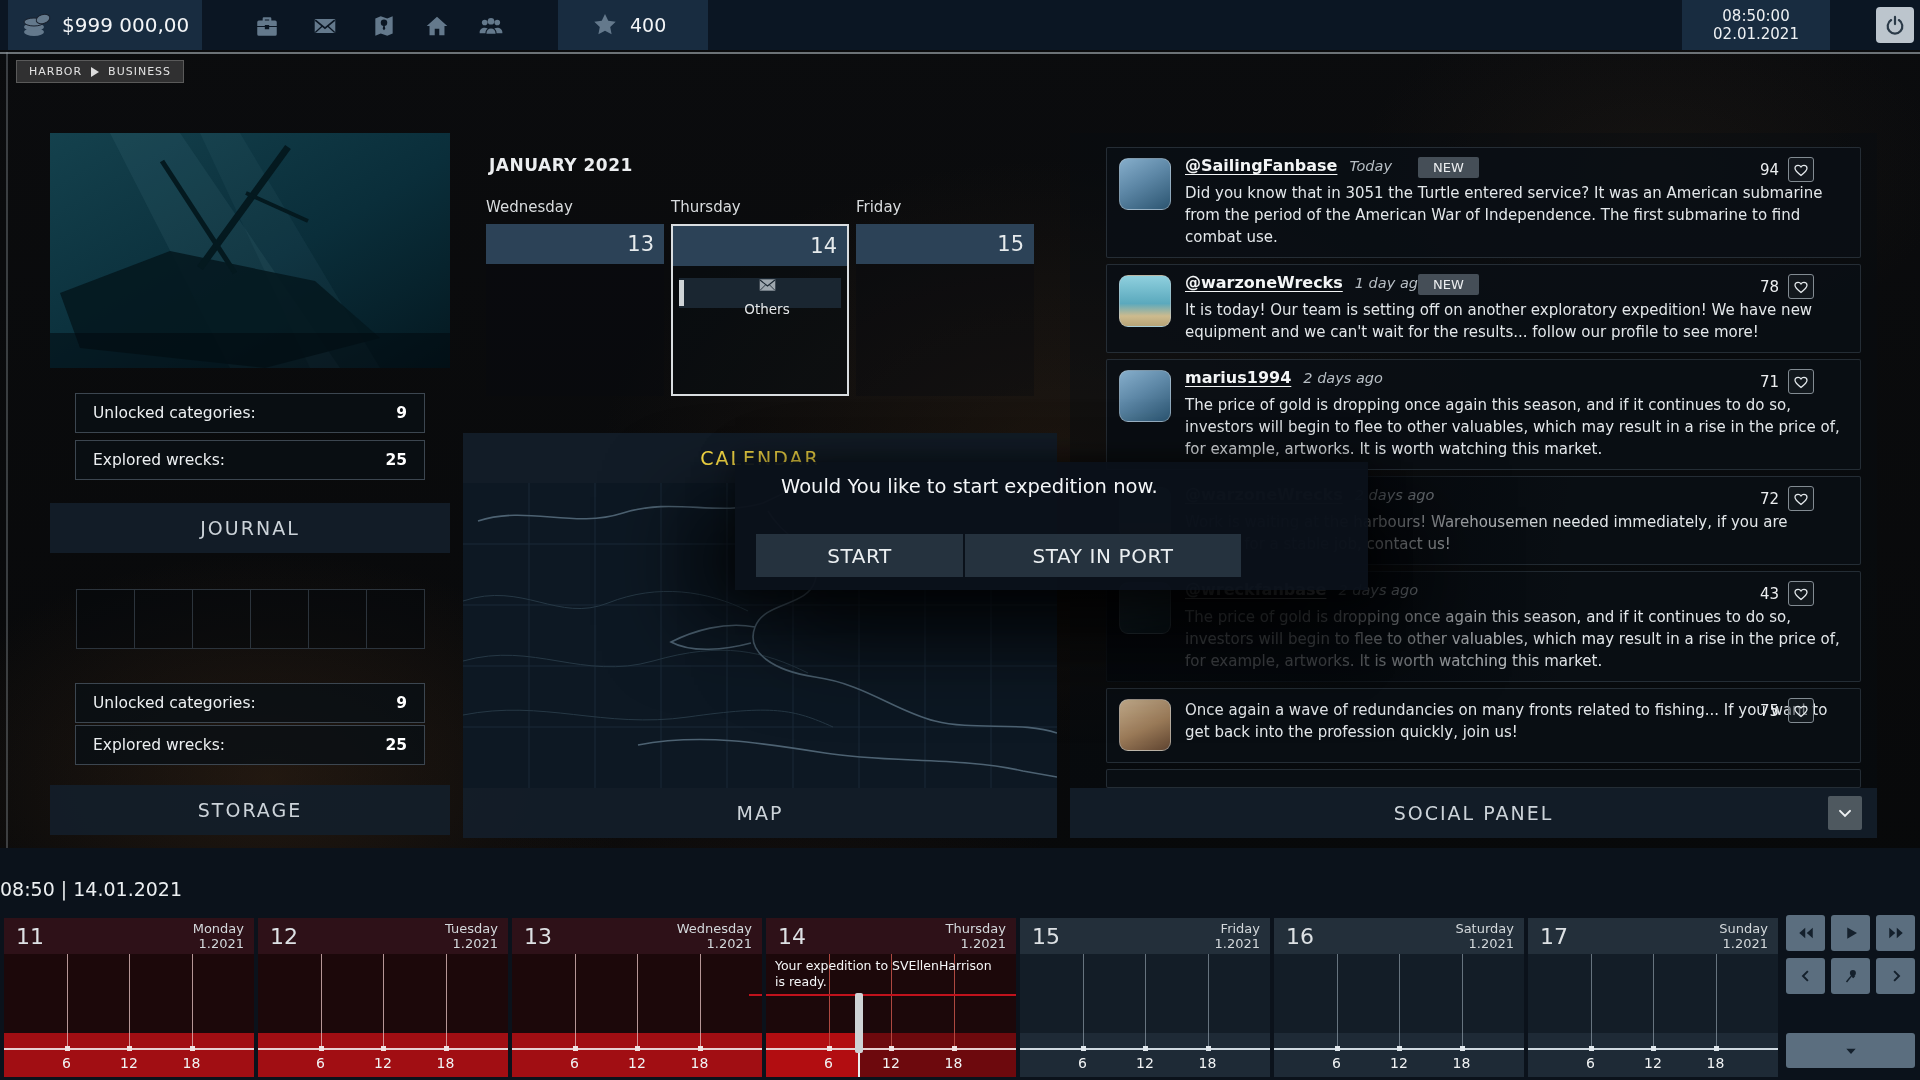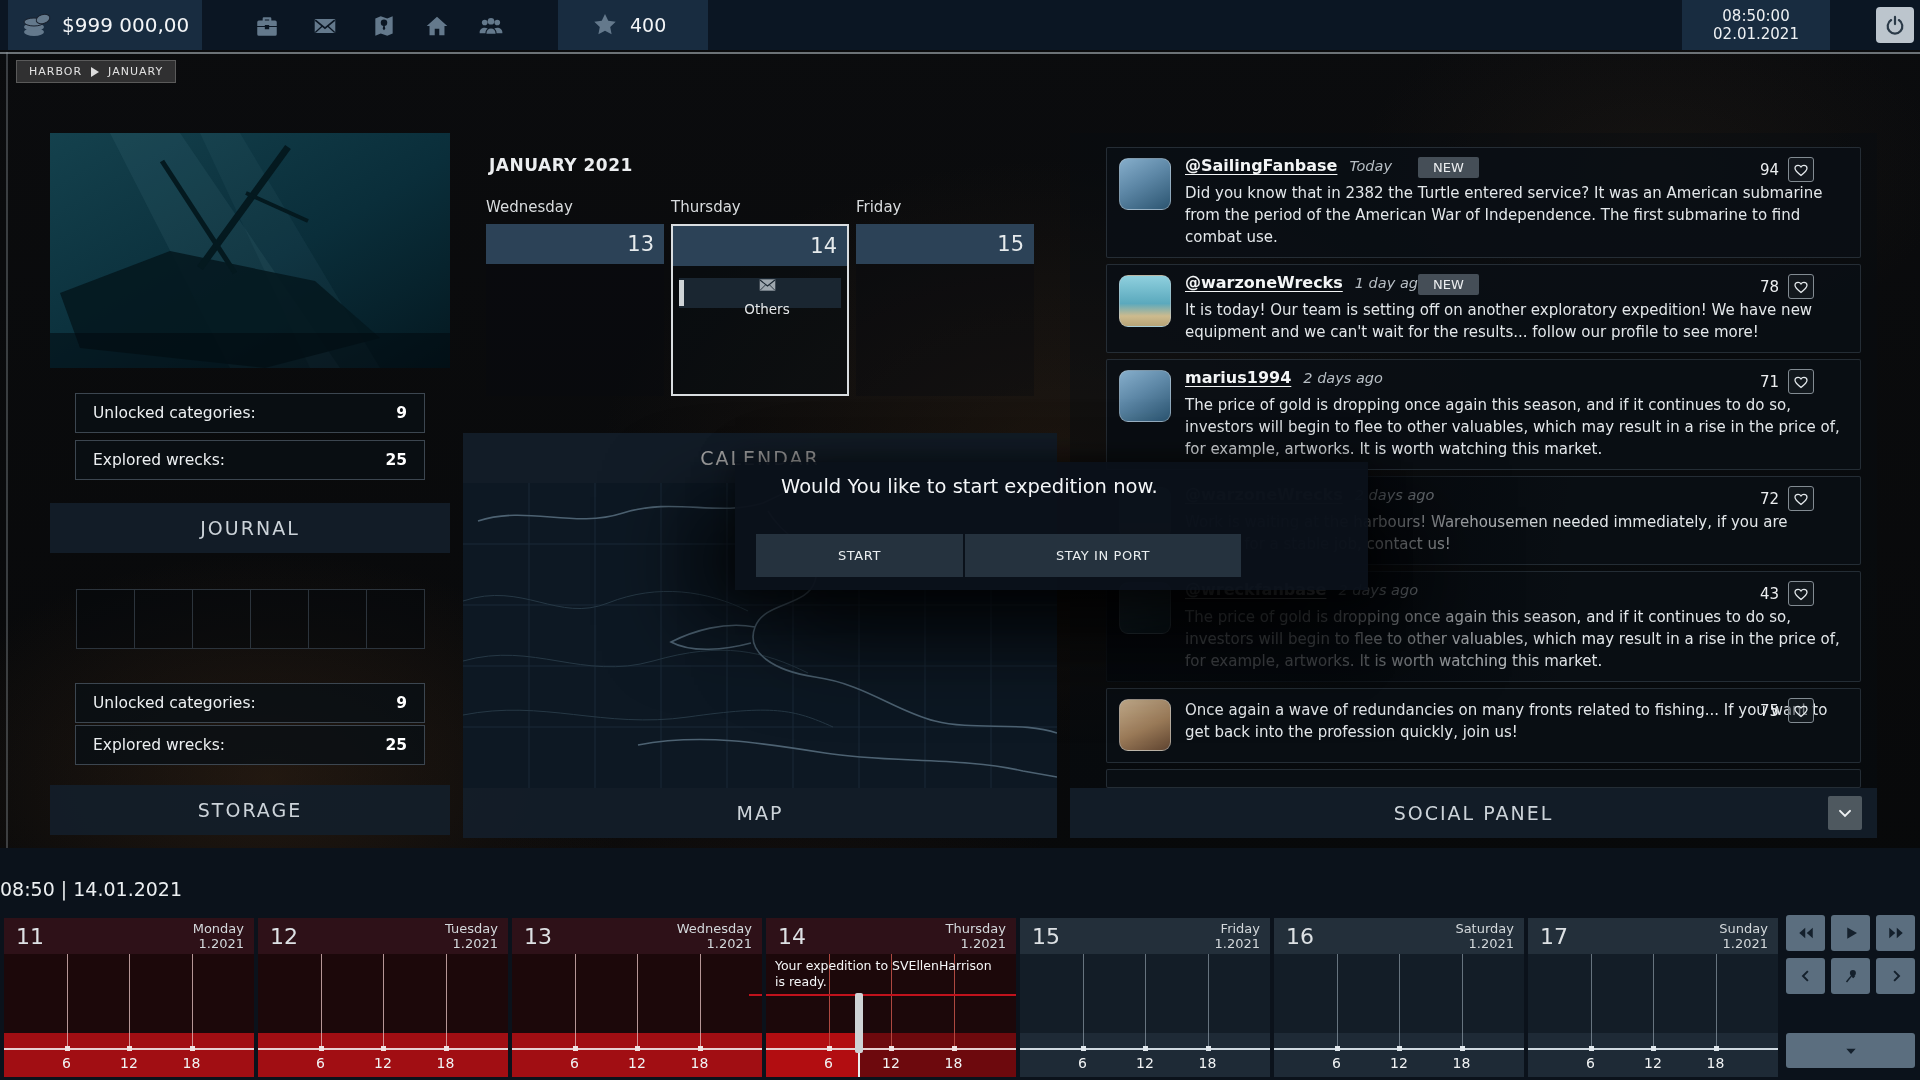--- a/index.html
+++ b/index.html
@@ -61,21 +61,21 @@
   .cal-days { position:absolute; left:486px; top:198px; width:548px; display:flex; gap:7px; }
   .cal-col { flex:1; }
   .cal-weekday { font-size:15px; color:#d9dcde; margin-bottom:8px; }
   .cal-cell { height:172px; background:rgba(8,11,15,0.38); position:relative; }
   .cal-cell.selected { border:2px solid #d9dde0; background:rgba(10,14,18,0.55); }
   .cal-cell-head { height:40px; background:#2c4257; display:flex; align-items:center; justify-content:flex-end; padding-right:10px; font-size:21px; color:#e6eaec; }
   .cal-event { margin:12px 6px 16px 6px; height:30px; background:#1a2631; display:flex; align-items:center; position:relative; padding-left:14px; gap:9px; cursor:pointer;flex-direction:column; }
   .cal-event::before { content:""; position:absolute; left:0; top:2px; bottom:2px; width:5px; background:#cfd4d7; }
   .cal-event-label { font-size:13.5px; color:#e4e7e9; }
   .footer-calendar { left:463px; top:433px; width:594px; }
-  .footer-calendar .ft-text { color:#a3a3a3; }
+  .footer-calendar .ft-text { color:#fde047; }
 
   
   .map-panel { position:absolute; left:463px; top:483px; width:594px; height:305px; background:#0d1823; }
   .footer-map { left:463px; top:788px; width:594px; }
 
   
   .social-panel { position:absolute; left:1070px; top:133px; width:807px; height:705px; background:rgba(8,12,17,0.4); }
   .posts { position:absolute; left:0; top:0; right:0; bottom:50px; padding:14px 16px 0 36px; overflow:hidden; display:flex; flex-direction:column; gap:6px; }
   .post { position:relative; background:rgba(10,15,21,0.8); border:1px solid rgba(72,84,96,0.45); border-radius:2px; padding:8px 14px 9px 12px; }
   .post.dimmed::after { content:""; position:absolute; inset:-1px; background:linear-gradient(97deg, rgba(4,7,11,0.72) 30%, rgba(4,7,11,0.0) 62%); pointer-events:none; }
@@ -93,21 +93,21 @@
   .post-like-num { font-size:15px; color:#eceef0; }
   .heart-box { width:26px; height:25px; border:1px solid #828b92; border-radius:3px; background:rgba(28,34,40,0.5); display:flex; align-items:center; justify-content:center; cursor:pointer; }
   .post-text { font-size:15px; line-height:22px; color:#e3e7ea; margin-top:2px; }
   .footer-social { left:0; top:655px; width:807px; position:absolute; }
   .social-collapse { position:absolute; right:15px; top:8px; width:34px; height:34px; background:#4e585f; border-radius:2px; display:flex; align-items:center; justify-content:center; cursor:pointer; }
 
   
   .dialog { position:absolute; left:735px; top:462px; width:633px; height:128px; background:rgba(10,17,26,0.96);
             box-shadow:-50px 35px 80px rgba(0,0,0,0.6), 50px 45px 90px rgba(0,0,0,0.6), 0 0 30px rgba(0,0,0,0.5); z-index:50; }
   .dialog-title { position:absolute; left:46px; top:13px; font-size:19.5px; color:#f4f6f8; white-space:nowrap; }
-  .dlg-btn { position:absolute; top:72px; height:43px; background:#25323e; border:none; color:#eaeef0; font-family:inherit; font-size:13px; letter-spacing:0.6px; cursor:pointer; display:flex; align-items:center; justify-content:center; }
+  .dlg-btn { position:absolute; top:72px; height:43px; background:#25323e; border:none; color:#eaeef0; font-family:inherit; font-size:20px; letter-spacing:0.6px; cursor:pointer; display:flex; align-items:center; justify-content:center; }
   .dlg-start { left:21px; width:207px; }
   .dlg-stay { left:230px; width:276px; }
 
   
   .timeline-bg { position:absolute; left:0; top:848px; width:1920px; height:232px; background:#0b121b; }
   .tl-header { position:absolute; left:0; top:878px; width:1920px; text-align:left; font-size:19px; color:#eceff1; }
   .tl-days { position:absolute; left:4px; top:918px; display:flex; gap:4px; }
   .tl-day { position:relative; width:250px; height:159px; overflow:hidden; }
   .tl-head { height:36px; display:flex; justify-content:space-between; align-items:center; padding:0 10px 0 12px; }
   .tl-num { font-size:22px; color:#dde1e4; }
@@ -217,21 +217,21 @@
           <path d="M7.8 6.6a8 8 0 1 0 8.4 0"></path>
           <line x1="12" y1="3.2" x2="12" y2="11"></line>
         </svg>
     </span>
   </div>
 </div>
 
 <div class="breadcrumb">
   <span class="bc-item">HARBOR</span>
   <span class="bc-arrow"></span>
-  <span class="bc-item">JANUARY</span>
+  <span class="bc-item">BUSINESS</span>
 </div>
 
 <div class="journal-img">
   <svg width="400" height="235" viewBox="0 0 400 235">
     <defs>
       <linearGradient id="jg" x1="0" y1="0" x2="1" y2="1">
         <stop offset="0" stop-color="#14414d"></stop>
           <stop offset="0.55" stop-color="#0a2e3a"></stop>
           <stop offset="1" stop-color="#041820"></stop>
       </linearGradient>
@@ -356,21 +356,21 @@
 
 <div class="social-panel">
   <div class="posts">
   <div class="post">
     <div class="post-avatar av-sea-person"></div>
     <div class="post-main">
       <div class="post-head">
         <span class="post-user">@SailingFanbase</span>
         <span class="post-time">Today</span>
       </div>
-      <div class="post-text">Did you know that in 2382 the Turtle entered service? It was an American submarine from the period of the American War of Independence. The first submarine to find combat use.</div>
+      <div class="post-text">Did you know that in 3051 the Turtle entered service? It was an American submarine from the period of the American War of Independence. The first submarine to find combat use.</div>
     </div>
     <div class="post-likes">
       <span class="post-like-num">94</span>
       <span class="heart-box">
         <svg width="18" height="18" viewBox="0 0 24 24" fill="none" stroke="#e4e9ec" stroke-width="1.7">
               <path d="M12 19.2C7.2 15.6 4 12.8 4 9.7 4 7.3 5.9 5.7 8.1 5.7c1.6 0 3.1.9 3.9 2.3.8-1.4 2.3-2.3 3.9-2.3 2.2 0 4.1 1.6 4.1 4 0 3.1-3.2 5.9-8 9.5z"></path>
             </svg>
       </span>
     </div>
   <span class="post-new">NEW</span>

